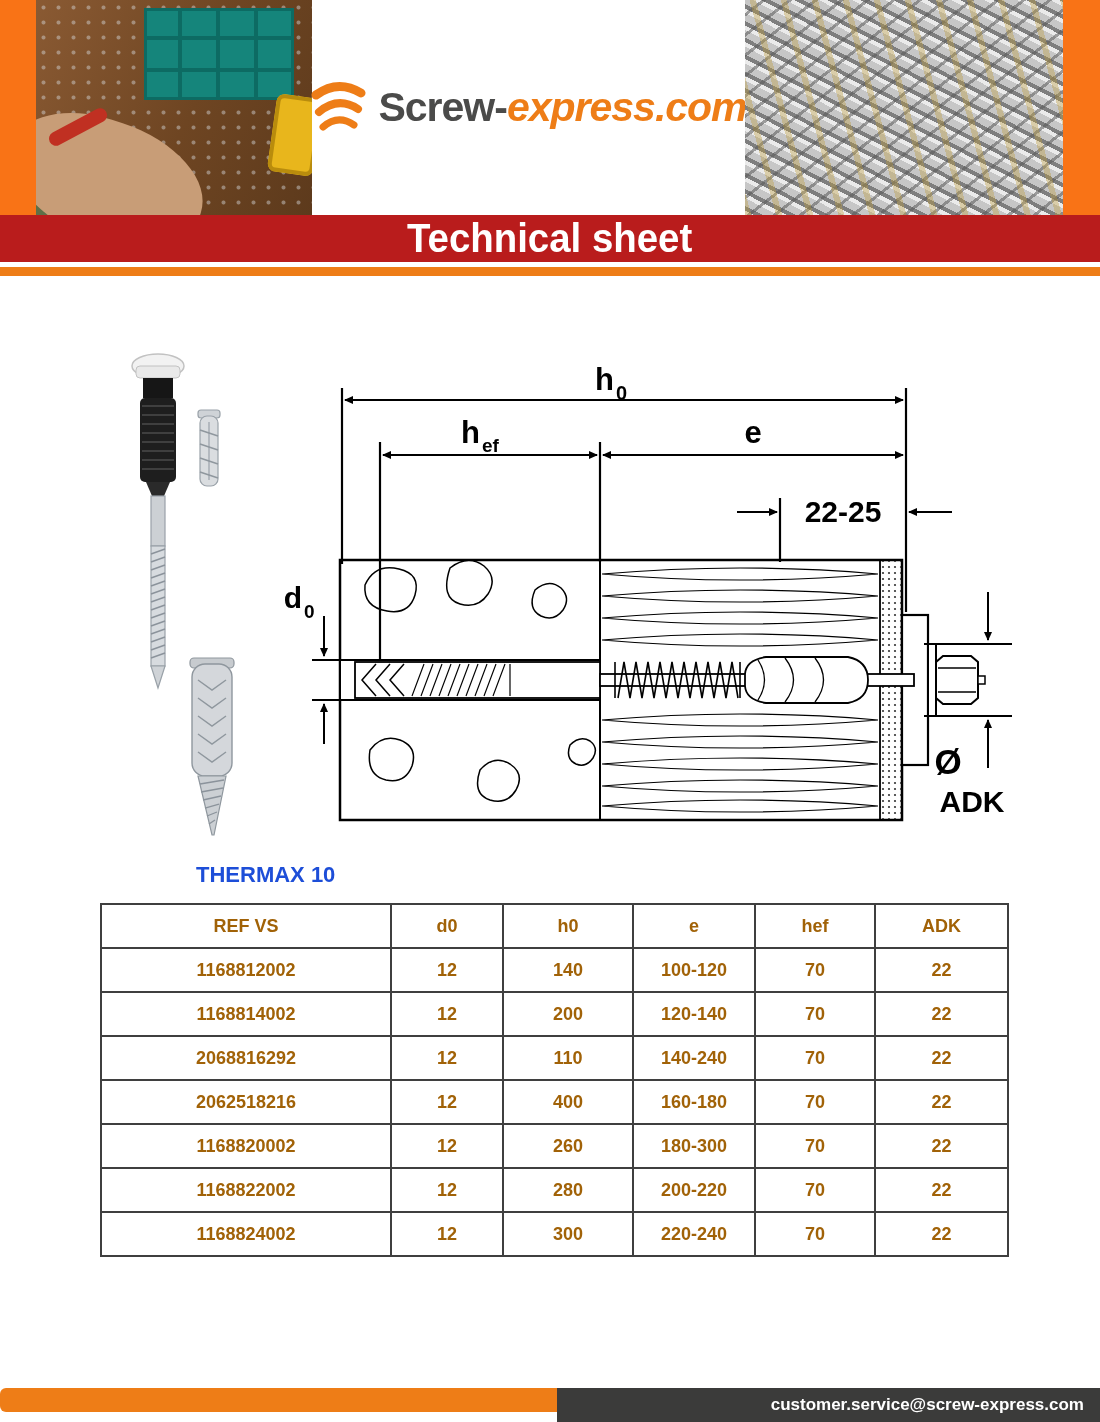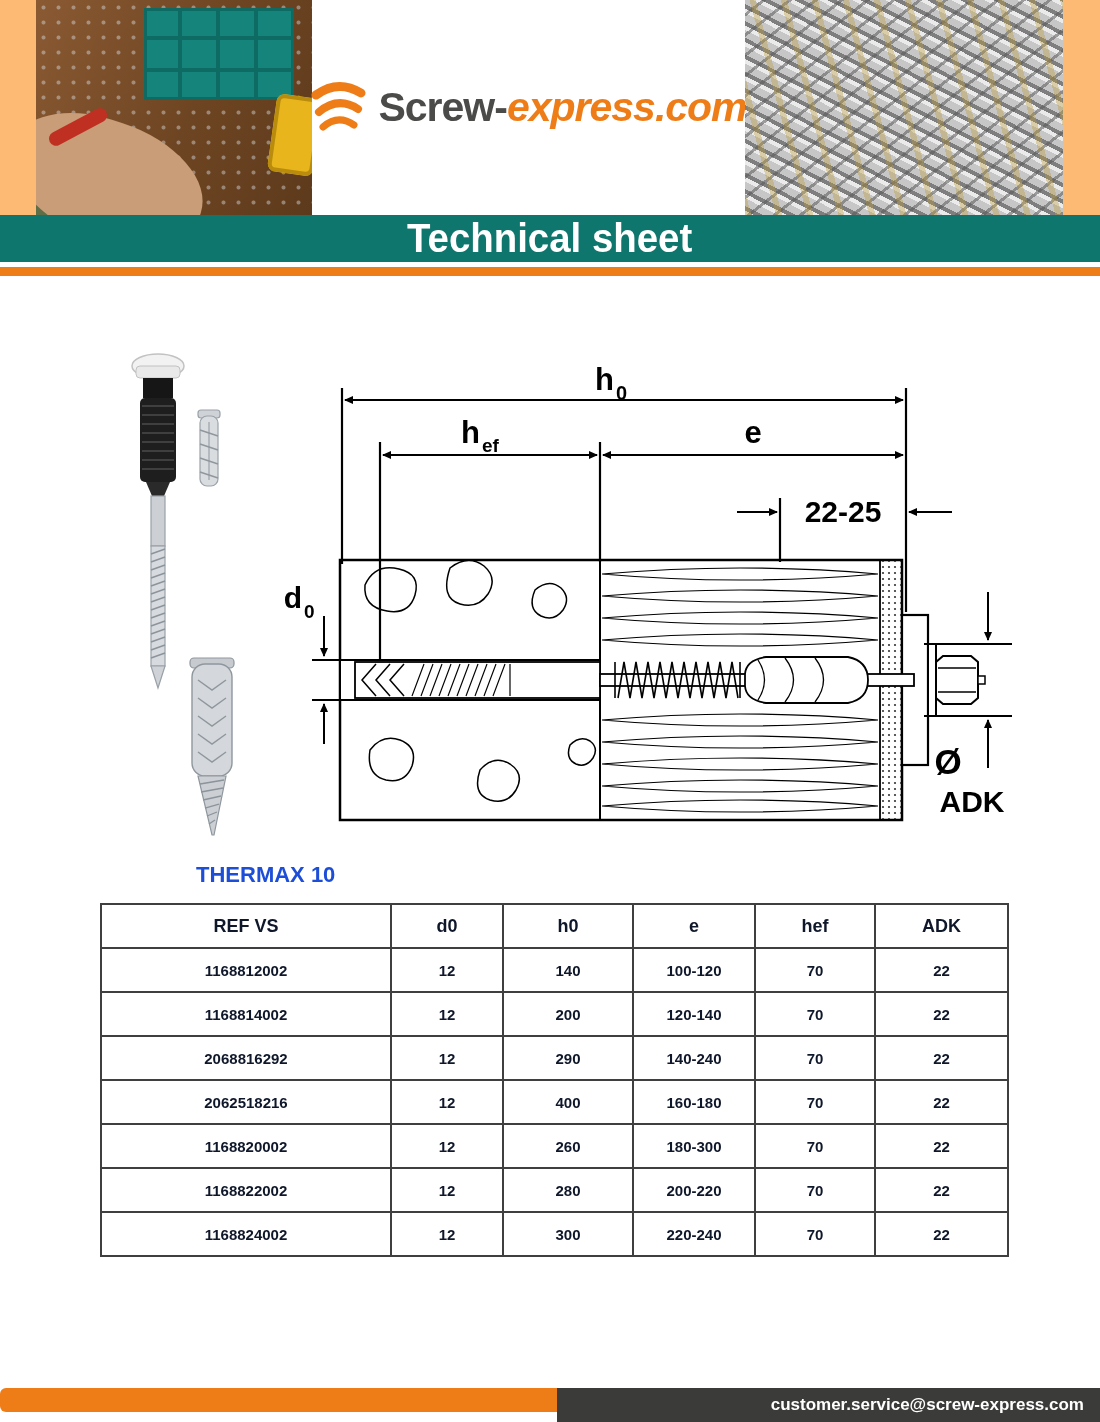--- a/index.html
+++ b/index.html
@@ -1,20 +1,20 @@
 <!DOCTYPE html>
 <html><head>
 <meta charset="utf-8">
 <style>
   html,body{margin:0;padding:0;background:#fff;}
   .page{position:relative;width:1100px;height:1422px;background:#ffffff;overflow:hidden;
         font-family:"Liberation Sans", sans-serif;color:#111;}
 
   
-  .header{position:absolute;left:0;top:0;width:1100px;height:215px;background:#fdba74;}
+  .header{position:absolute;left:0;top:0;width:1100px;height:215px;background:#f97316;}
   .photo{position:absolute;top:0;height:215px;overflow:hidden;}
   .photo-left{left:36px;width:276px;background:linear-gradient(115deg,#8a5a33 0%,#6e4522 55%,#5d3a1c 100%);}
   .photo-left .dots{position:absolute;inset:0;background-image:radial-gradient(#d6d9dc 1.6px,transparent 2.4px);background-size:15px 15px;opacity:.45;}
   .photo-left .tray{position:absolute;right:18px;top:8px;width:150px;height:92px;background:#15857b;
         box-shadow:inset 0 0 0 3px #0d6b63;background-image:repeating-linear-gradient(90deg,transparent 0 34px,#0d6b63 34px 38px),repeating-linear-gradient(0deg,transparent 0 28px,#0d6b63 28px 32px);}
   .photo-left .drill{position:absolute;right:-6px;top:96px;width:46px;height:78px;background:#e8b61c;border-radius:8px;transform:rotate(8deg);box-shadow:inset 0 0 0 4px #b98c0d;}
   .photo-left .arm{position:absolute;left:-30px;bottom:-26px;width:200px;height:120px;background:#c89d77;border-radius:46% 54% 40% 60%;transform:rotate(18deg);}
   .photo-left .sleeve{position:absolute;left:-40px;bottom:-40px;width:140px;height:110px;background:#5e6f47;border-radius:50%;}
   .photo-left .tool{position:absolute;left:10px;top:120px;width:64px;height:14px;background:#c03022;border-radius:7px;transform:rotate(-28deg);}
   .photo-right{left:745px;width:318px;background:
@@ -22,36 +22,36 @@
       #b8b8b8;}
   .photo-right .layer2{position:absolute;inset:0;background:repeating-linear-gradient(-38deg,rgba(90,90,90,.55) 0 3px,transparent 3px 16px);}
   .photo-right .layer3{position:absolute;inset:0;background:repeating-linear-gradient(75deg,rgba(189,157,63,.38) 0 6px,transparent 6px 30px);}
 
   .logo{position:absolute;left:312px;top:0;width:433px;height:215px;display:flex;align-items:center;justify-content:center;gap:10px;background:#fff;}
   .brand{font-size:41px;font-weight:bold;white-space:nowrap;letter-spacing:-1px;}
   .brand-dark{color:#4b4b4a;}
   .brand-orange{color:#ee7d17;font-style:italic;}
 
   
-  .banner{position:absolute;left:0;top:215px;width:1100px;height:47px;background:#0f766e;
+  .banner{position:absolute;left:0;top:215px;width:1100px;height:47px;background:#b91c1c;
           display:flex;align-items:center;justify-content:center;}
   .banner-title{color:#fff;font-size:40px;font-weight:bold;letter-spacing:0px;transform:scaleX(.96);}
   .banner-stripe{position:absolute;left:0;top:267px;width:1100px;height:9px;background:#ee7d17;}
 
   
   .drawing{position:absolute;left:40px;top:330px;}
   .drawing text{font-family:"Liberation Sans", sans-serif;fill:#000;}
 
   
   .product-title{position:absolute;left:196px;top:862px;font-size:22px;font-weight:bold;color:#1d4ed8;}
   .spec-table{position:absolute;left:100px;top:903px;width:907px;border-collapse:collapse;table-layout:fixed;}
   .spec-table th,.spec-table td{border:2px solid #3f3f3f;height:42px;text-align:center;vertical-align:middle;
-        font-weight:bold;color:#0f172a;padding:0;margin-top:8px;}
+        font-weight:bold;color:#a16207;padding:0;margin-top:8px;}
   .spec-table th{font-size:18px;}
-  .spec-table td{font-size:15px;}
+  .spec-table td{font-size:18px;}
 
   
   .footer{position:absolute;left:0;top:1388px;width:1100px;height:24px;background:#ee7d17;border-radius:6px;}
   .footer-dark{position:absolute;left:557px;top:0;width:543px;height:34px;background:#3b3b3a;
         display:flex;align-items:center;justify-content:flex-end;padding-right:16px;box-sizing:border-box;}
   .footer-email{color:#fff;font-size:17px;font-weight:bold;}
 </style>
 </head>
 <body>
 
@@ -324,21 +324,21 @@
         <td>1168814002</td>
         <td>12</td>
         <td>200</td>
         <td>120-140</td>
         <td>70</td>
         <td>22</td>
       </tr>
       <tr>
         <td>2068816292</td>
         <td>12</td>
-        <td>290</td>
+        <td>110</td>
         <td>140-240</td>
         <td>70</td>
         <td>22</td>
       </tr>
       <tr>
         <td>2062518216</td>
         <td>12</td>
         <td>400</td>
         <td>160-180</td>
         <td>70</td>

